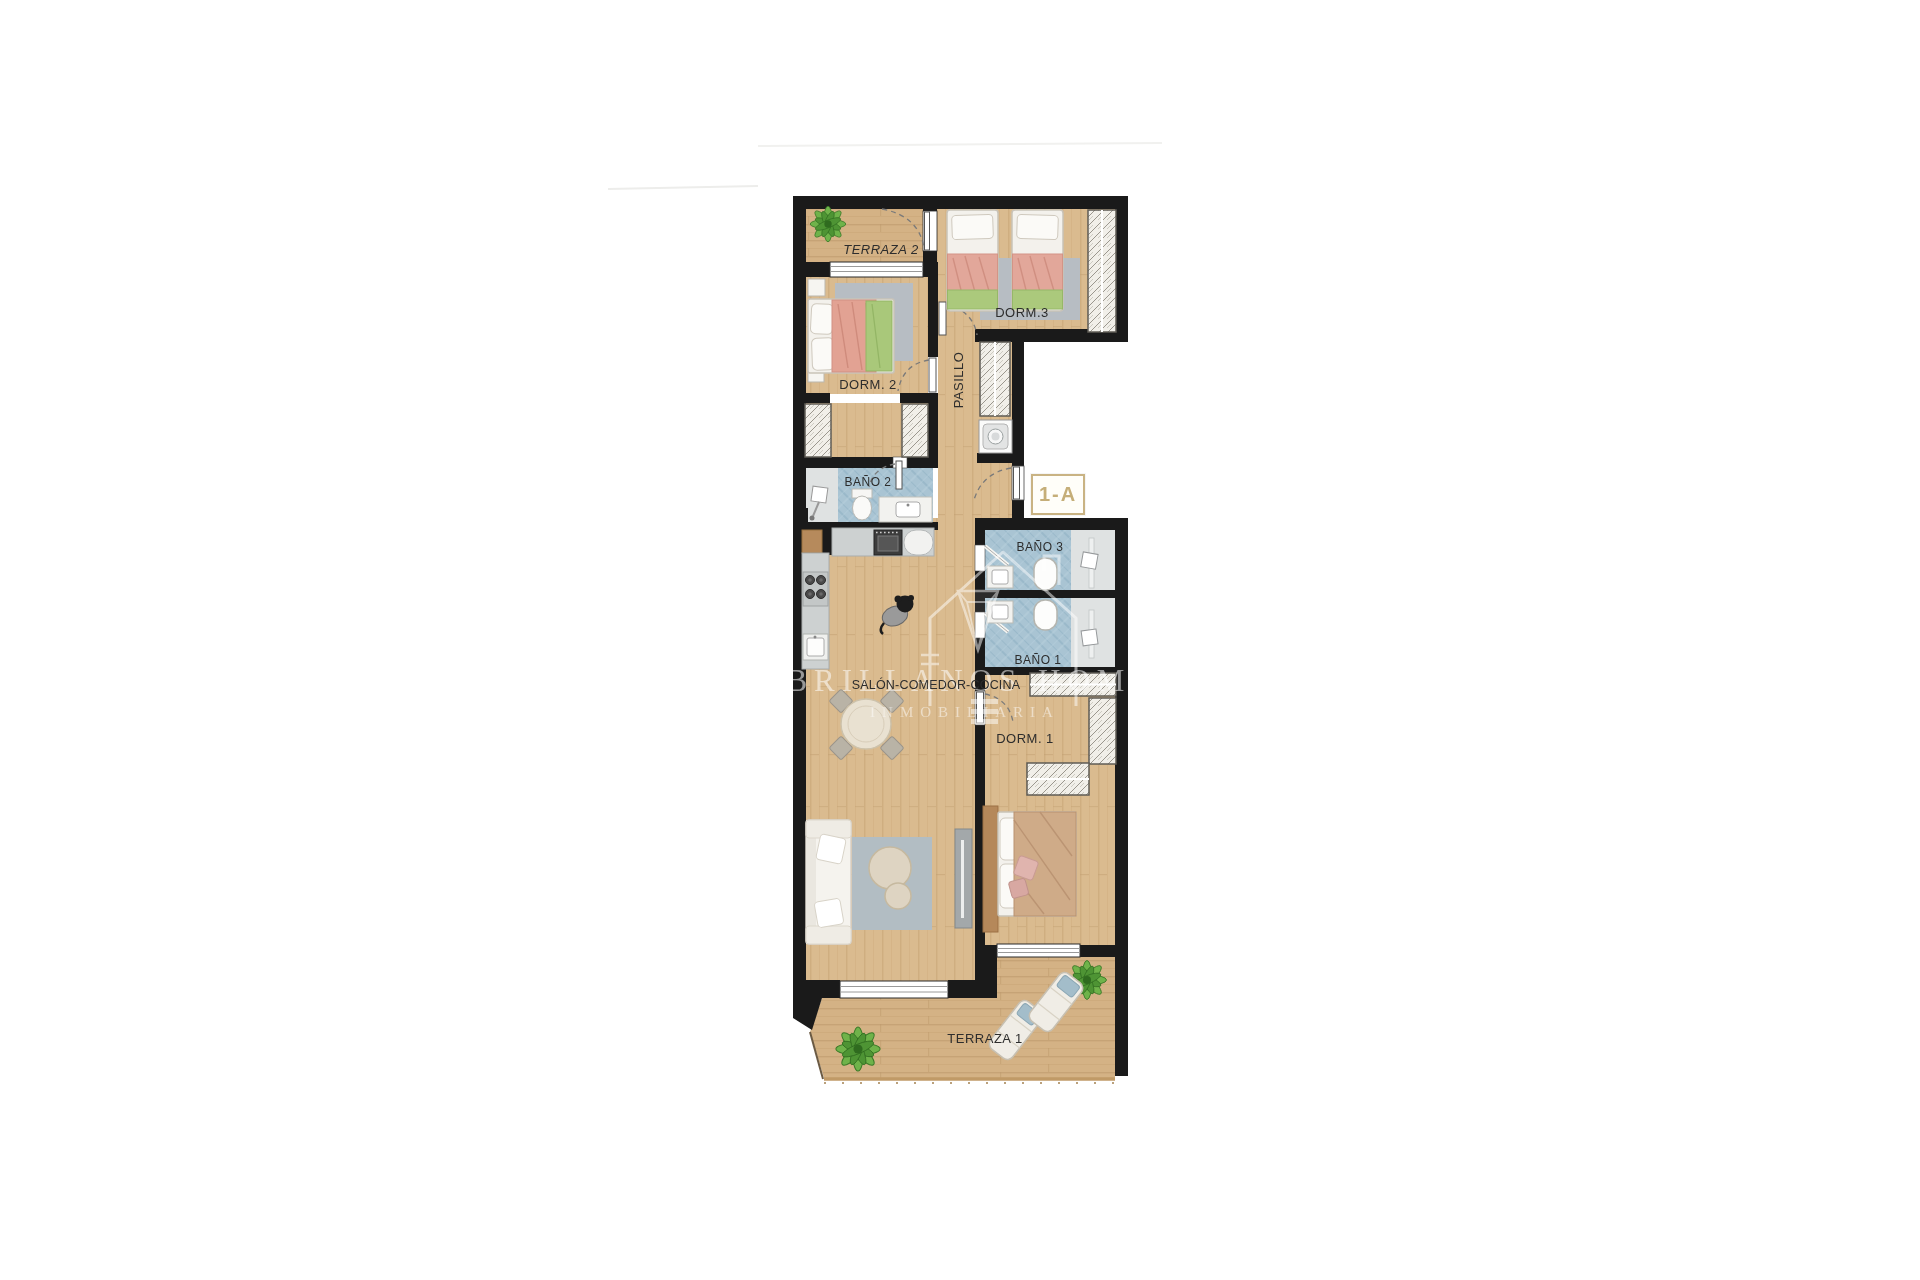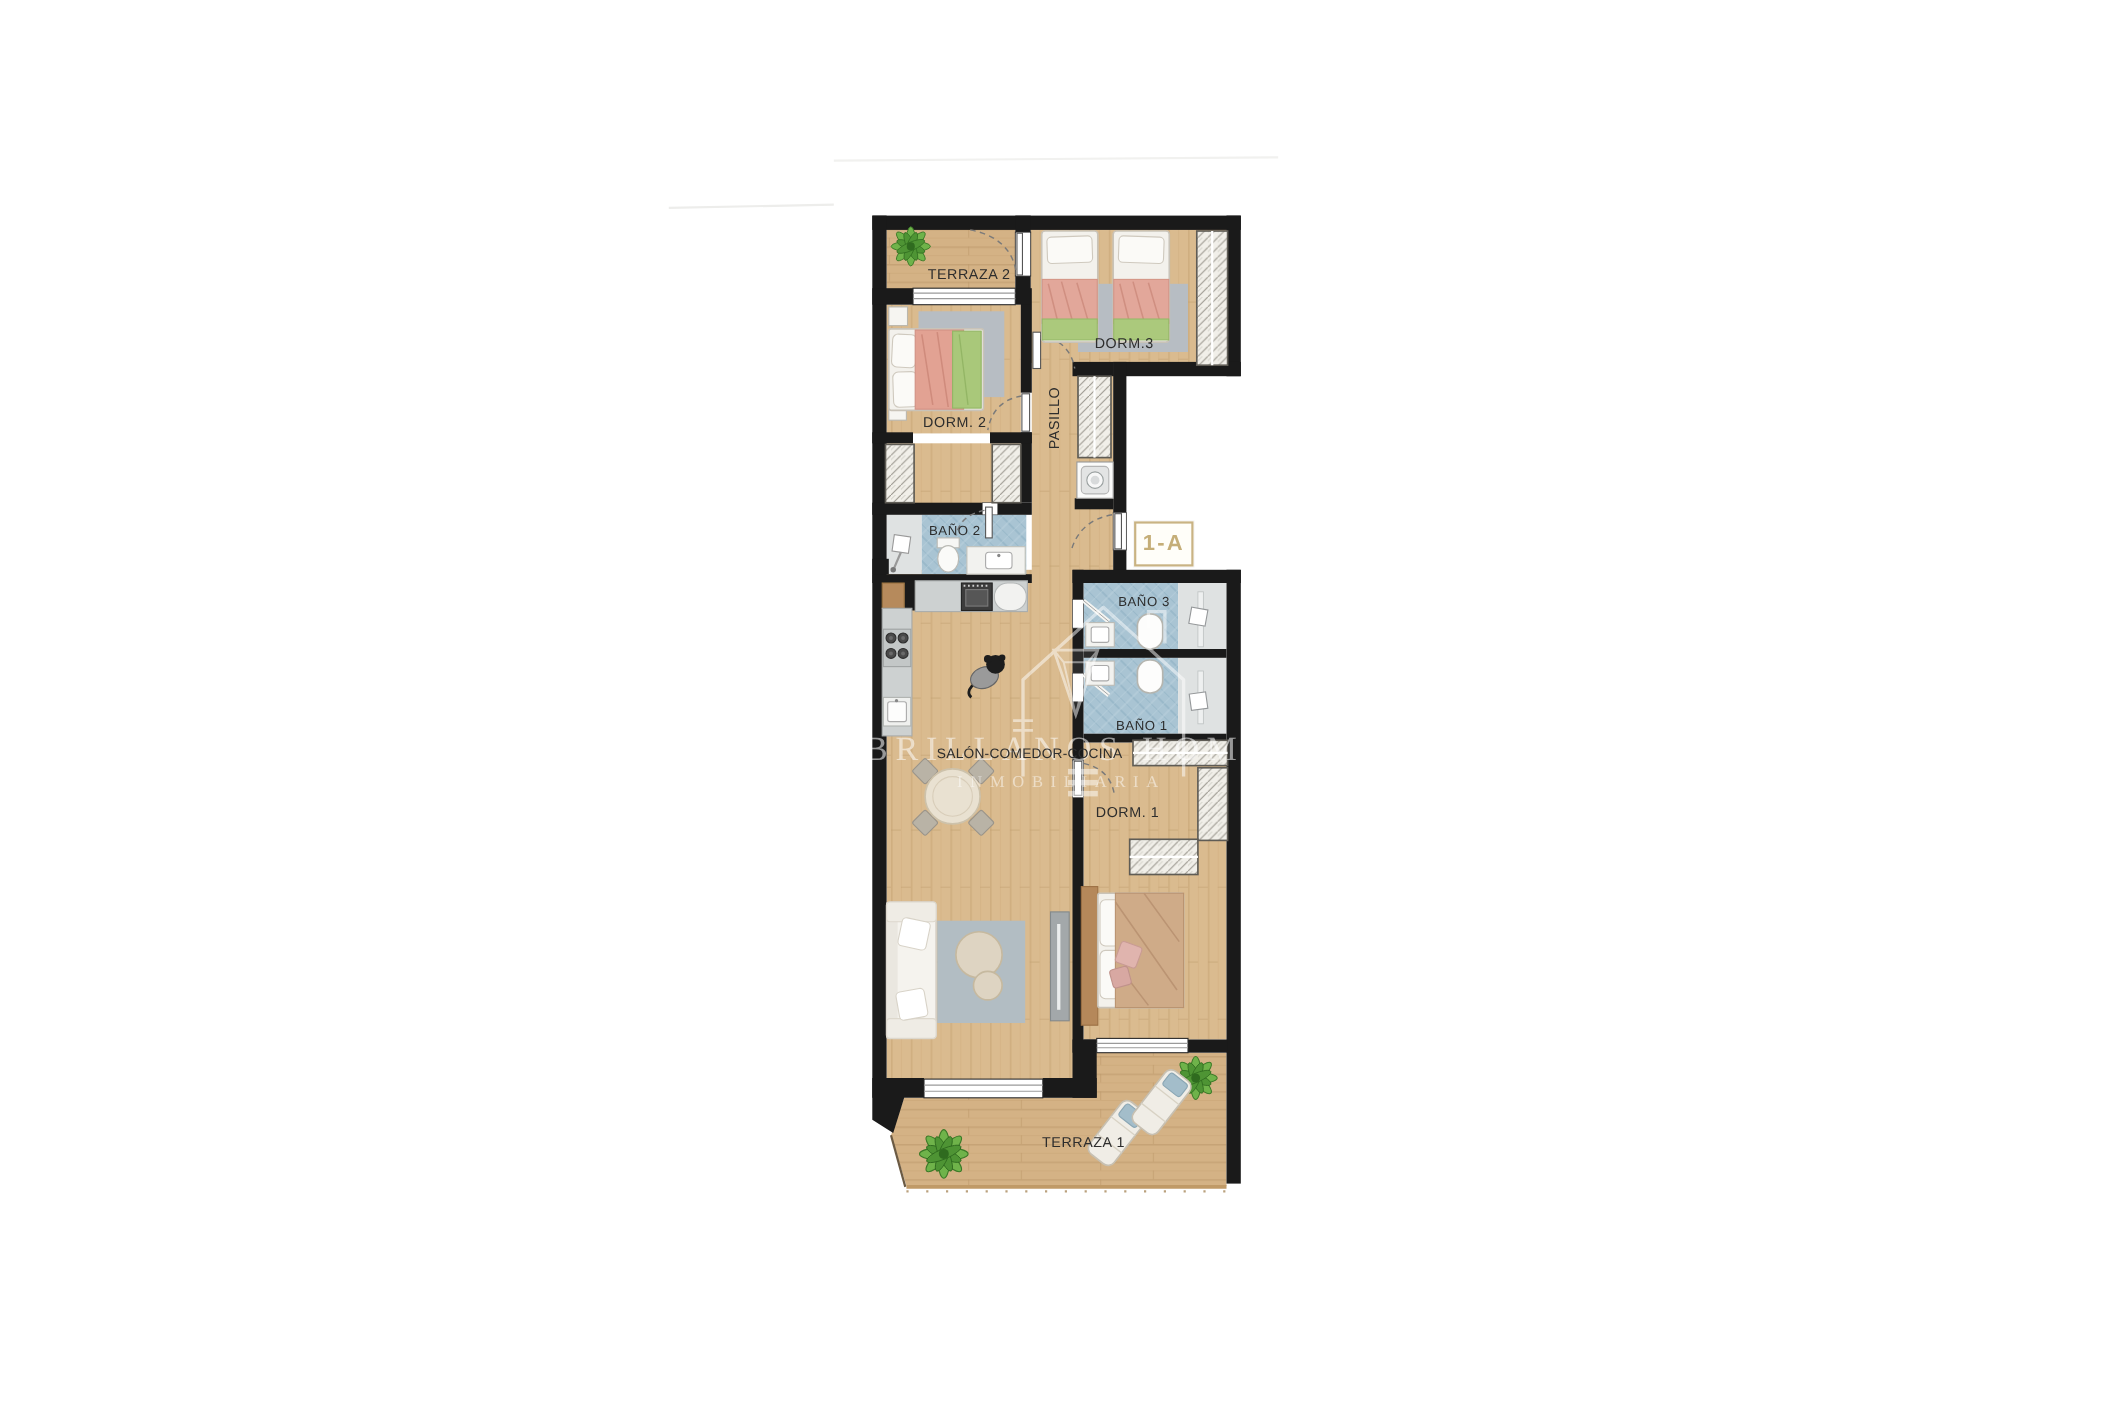--- a/index.html
+++ b/index.html
@@ -368,21 +368,21 @@
   <path d="M 921 655 H 939 M 921 664 H 939" stroke="#ffffff" stroke-width="2.5"></path>
   <rect x="971" y="699" width="27" height="5" fill="#ffffff"></rect>
   <rect x="971" y="709" width="27" height="5" fill="#ffffff"></rect>
   <rect x="971" y="719" width="27" height="5" fill="#ffffff"></rect>
 </g>
 </svg>
 
 <div class="wm wm-brand">BRILLANOS HOMES</div>
 <div class="wm wm-sub">INMOBILIARIA</div>
 
-<div class="lbl" style="left:881px;top:249px;">TERRAZA 2</div>
+<div class="lbl" style="left:881px;top:249px;font-style:italic;">TERRAZA 2</div>
 <div class="lbl" style="left:1022px;top:312px;">DORM.3</div>
 <div class="lbl" style="left:868px;top:384px;">DORM. 2</div>
 <div class="lbl rot" style="left:958px;top:380px;">PASILLO</div>
 <div class="lbl sm" style="left:868px;top:482px;">BAÑO 2</div>
 <div class="lbl sm" style="left:1040px;top:547px;">BAÑO 3</div>
 <div class="lbl sm" style="left:1038px;top:660px;">BAÑO 1</div>
 <div class="lbl salon" style="left:889px;top:685px;margin-left:47px;">SALÓN-COMEDOR-COCINA</div>
 <div class="lbl" style="left:1025px;top:738px;">DORM. 1</div>
 <div class="lbl" style="left:954px;top:1038px;margin-left:31px;">TERRAZA 1</div>
 

